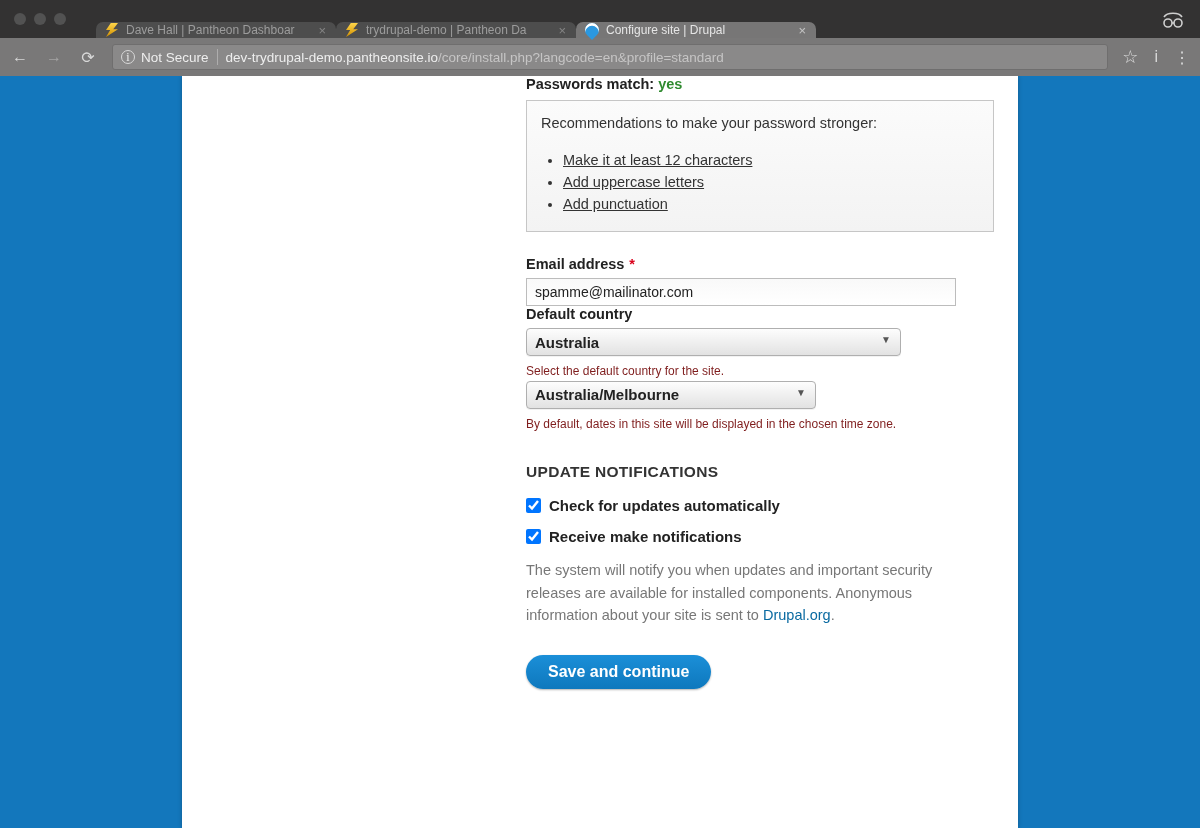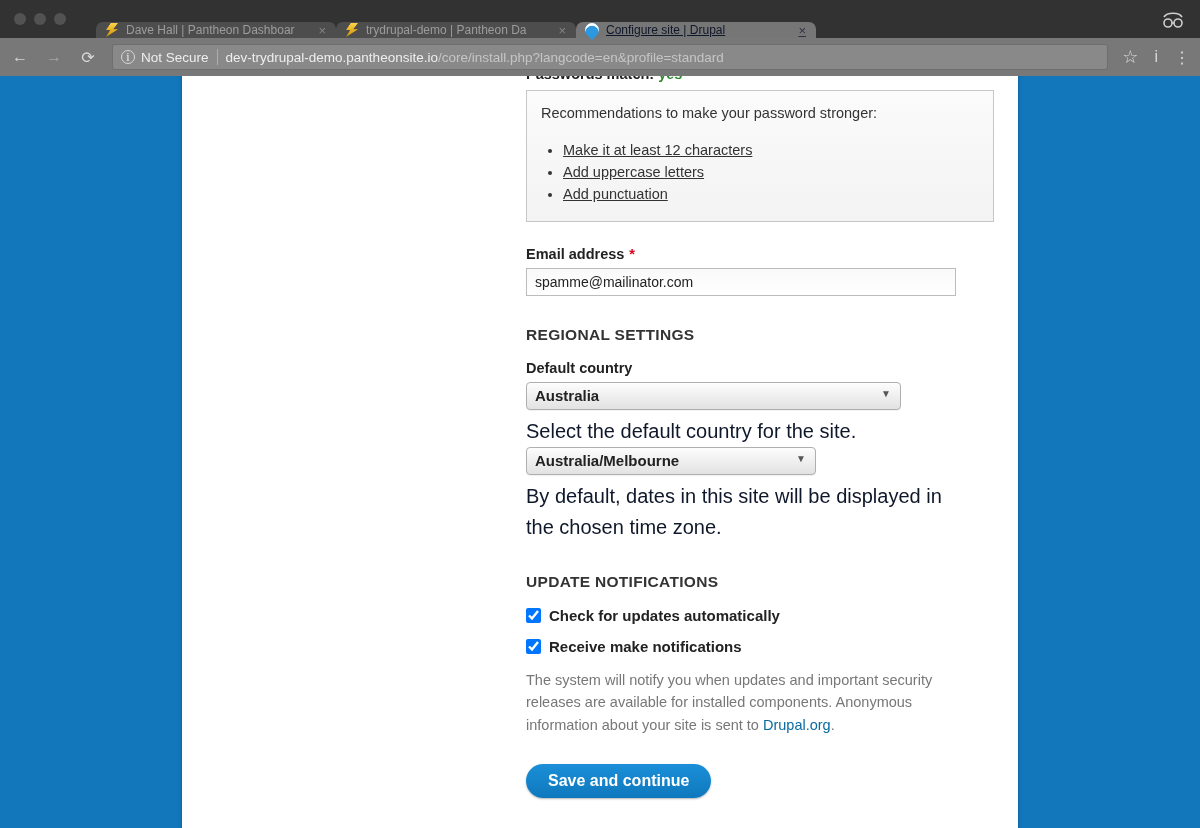--- a/index.html
+++ b/index.html
@@ -40,21 +40,21 @@
     border-top-right-radius:7px;
     margin-right:0px;
     position:relative;
     max-width:245px;
     min-width:240px;
   }
   .tab.inactive::after {
     content:"";
     position:absolute; right:-1px; top:5px; bottom:5px; width:1px; background:#2b2b2b;
   }
-  .tab.active { background:#777676; color:#0f172a;text-decoration:underline; }
+  .tab.active { background:#777676; color:#e5e5e5; }
   .tab .favicon { width:16px; height:16px; margin-right:6px; display:flex; align-items:center; justify-content:center; }
   .tab .title { white-space:nowrap; overflow:hidden; text-overflow:ellipsis; flex:1; }
   .tab .close { margin-left:8px; font-size:13px; opacity:.7; }
   .incognito {
     position:absolute; right:16px; top:10px; color:#cfcfcf; font-size:18px;
   }
 
   
   .toolbar {
     height:38px;
@@ -151,21 +151,21 @@
     appearance:none;
     box-shadow:0 1px 0 rgba(0,0,0,.05);
   }
   .select-wrap::after {
     content:"▼";
     position:absolute; right:10px; top:6px;
     font-size:10px; color:#555; pointer-events:none;
   }
   .select.country { width:375px; }
   .select.tz { width:290px; }
-  .field-desc { color:#0f172a; font-size:20px; margin-top:6px; line-height:1.55; max-width:430px; }
+  .field-desc { color:#7f1d1d; font-size:12px; margin-top:6px; line-height:1.55; max-width:430px; }
 
   .check-row { display:flex; align-items:center; gap:8px; margin:6px 0 14px 0; font-size:15px; font-weight:600; }
   .check-row input { width:15px; height:15px; }
 
   .notify-desc { color:#777; font-size:14.5px; line-height:1.55; max-width:430px; }
   .notify-desc a { color:#0a6aa1; text-decoration:none; }
 
   .primary-btn {
     margin-top:28px;
     height:34px;
@@ -266,21 +266,20 @@
             <li>Add uppercase letters</li>
             <li>Add punctuation</li>
           </ul>
         </div>
 
         <div class="field-label">
           <span>Email address</span><span class="req-star"> *</span>
         </div>
         <input class="text-input" value="spamme@mailinator.com" style="">
 
-        <div class="section-heading">REGIONAL SETTINGS</div>
 
         <div class="field-label">Default country</div>
         <div class="select-wrap">
           <select class="select country">
             <option>Australia</option>
           </select>
         </div>
         <div class="field-desc">Select the default country for the site.</div>
 
         <div class="select-wrap">

